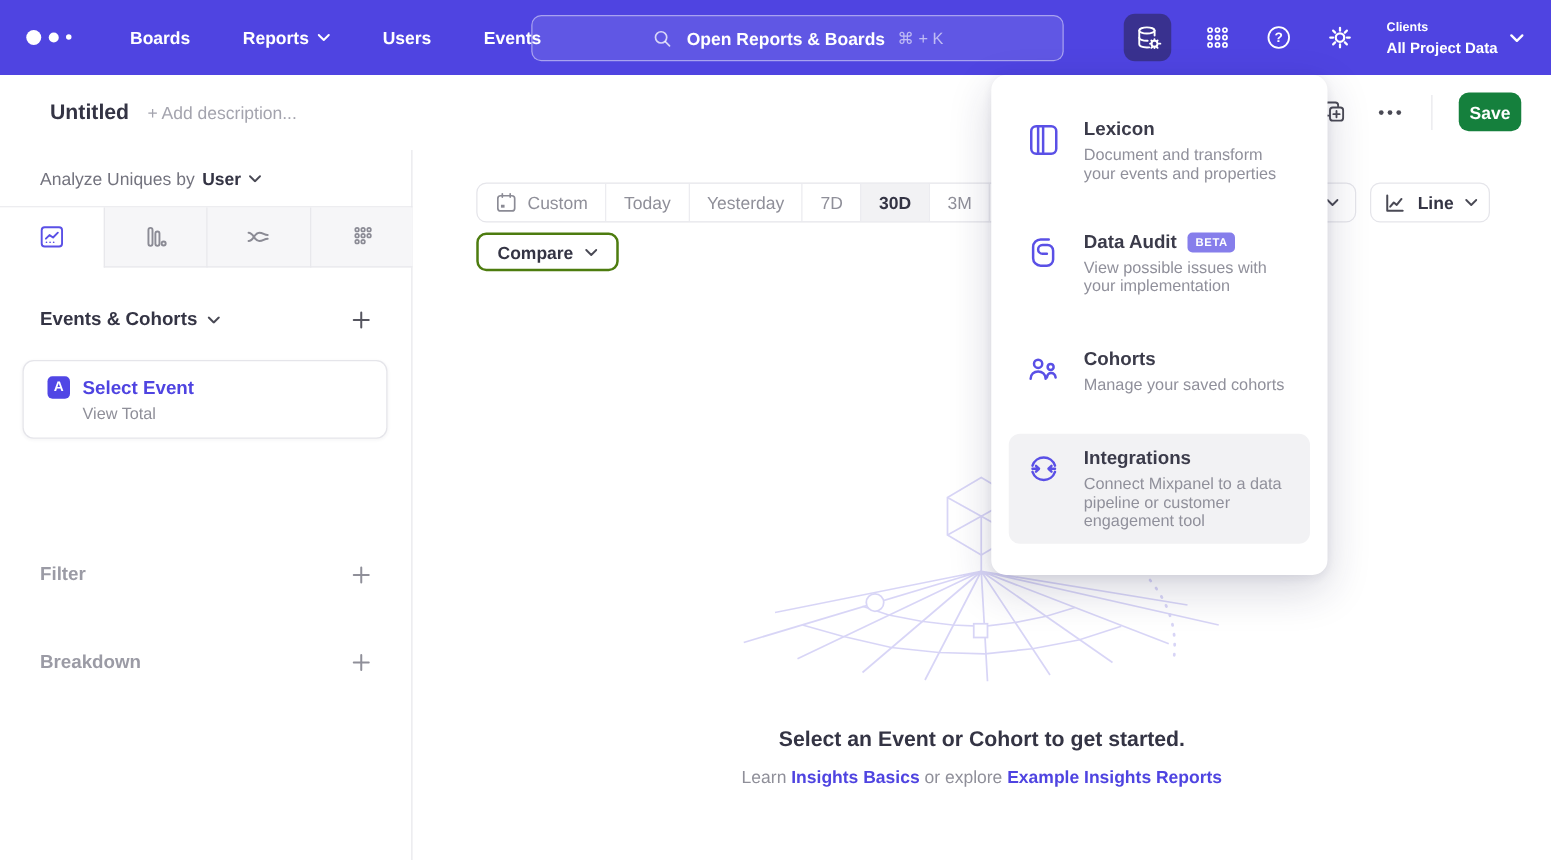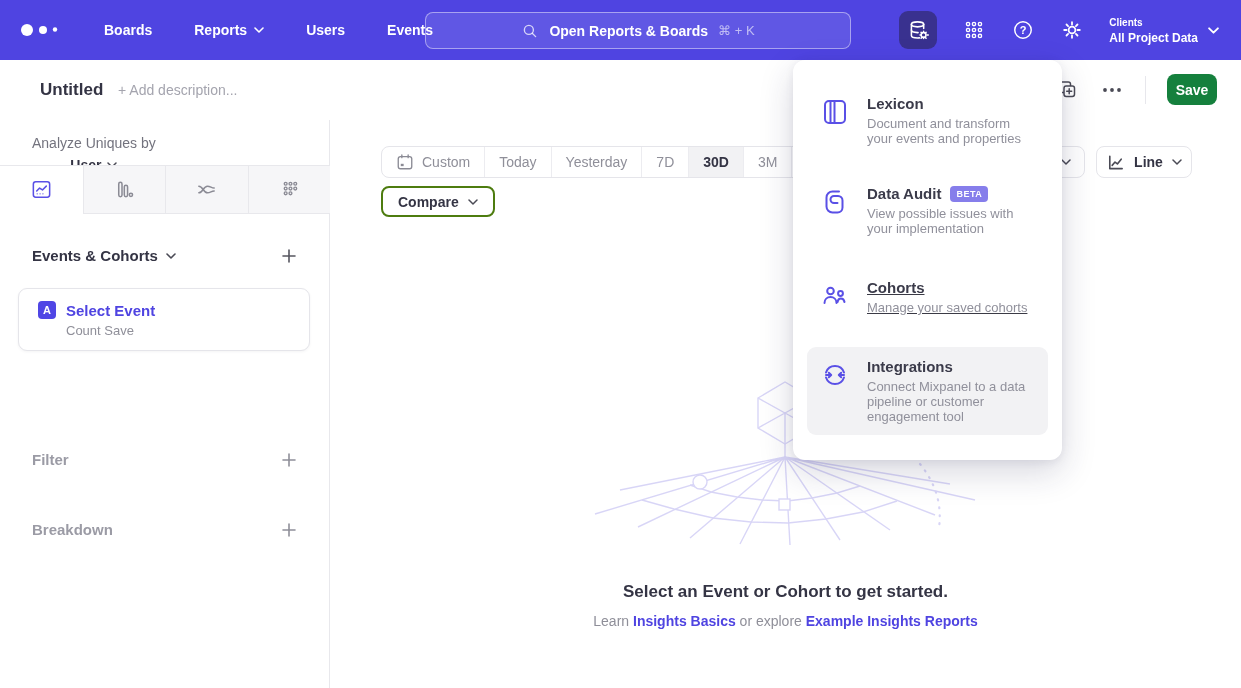--- a/index.html
+++ b/index.html
@@ -33,21 +33,21 @@
   .rh-title { position:absolute; left:40px; top:20px; font-size:17px; font-weight:700; color:#343444; }
   .rh-desc { position:absolute; left:118px; top:22px; font-size:14px; color:#a4a4ae; cursor:text; }
   .rh-right { position:absolute; right:24px; top:14px; display:flex; align-items:center; gap:21px; }
   .rh-divider { width:1px; height:28px; background:#e7e7ec; }
   .save-btn { width:50px; height:31px; background:#15803d; color:#fff; font-size:14px; font-weight:600;
     border:none; border-radius:8px; cursor:pointer; font-family:inherit; }
 
   
   .sidebar { position:absolute; left:0; top:120px; width:330px; height:568px;
     border-right:1px solid #e8e8ec; background:#fff; }
-  .analyze-row { position:absolute; left:32px; top:15px; display:flex; align-items:center; gap:6px; font-size:14px;flex-direction:column; }
+  .analyze-row { position:absolute; left:32px; top:15px; display:flex; align-items:center; gap:6px; font-size:14px; }
   .analyze-label { color:#73737e; }
   .analyze-value { color:#343444; font-weight:600; display:flex; align-items:center; gap:6px; cursor:pointer; }
   .chart-tabs { position:absolute; left:0; top:45px; width:330px; height:48px;
     border-top:1px solid #e8e8ec; display:flex; }
   .chart-tab { width:82.5px; height:48px; display:flex; align-items:center; justify-content:center;
     background:#f6f6f8; border-bottom:1px solid #e8e8ec; border-left:1px solid #e8e8ec; cursor:pointer; }
   .chart-tab:first-child { border-left:none; }
   .chart-tab.active { background:#fff; border-bottom:1px solid transparent; }
   .side-section-head { position:absolute; left:32px; right:32px; display:flex; align-items:center; }
   .ev-title { font-size:15px; font-weight:700; color:#343444; display:flex; align-items:center; gap:8px; cursor:pointer; }
@@ -271,21 +271,21 @@
           <path d="M8 2v12M2 8h12" stroke="#55555f" stroke-width="1.6" stroke-linecap="round"></path>
         </svg>
     </span>
   </div>
 
   <div class="event-card">
     <div class="ec-row">
       <span class="ec-badge">A</span>
       <span class="ec-title">Select Event</span>
     </div>
-    <div class="ec-sub">Count Save</div>
+    <div class="ec-sub">View Total</div>
   </div>
 
   <div class="side-section-head" style="top:331px;">
     <span class="side-label">Filter</span>
     <span class="side-plus">
       <svg width="16" height="16" viewBox="0 0 16 16">
           <path d="M8 2v12M2 8h12" stroke="#8f8f99" stroke-width="1.6" stroke-linecap="round"></path>
         </svg>
     </span>
   </div>
@@ -397,21 +397,21 @@
     </svg>
     <div>
       <div class="mi-title-row">
         <span class="mi-title">Data Audit</span>
         <span class="mi-badge">BETA</span>
       </div>
       <div class="mi-desc">View possible issues with your implementation</div>
     </div>
   </div>
 
-  <div class="menu-item" style="top:208px;text-decoration:underline;">
+  <div class="menu-item" style="top:208px;">
     <svg class="mi-icon" viewBox="0 0 30 30" fill="none" stroke="#5a50e6" stroke-width="2" stroke-linecap="round">
       <circle cx="10.5" cy="10" r="3.3"></circle>
       <path d="M4.5 22c0-3.5 2.7-5.9 6-5.9s6 2.4 6 5.9"></path>
       <circle cx="20.5" cy="12.5" r="2.4"></circle>
       <path d="M17.5 21c.4-2.3 1.6-3.6 3.4-3.6 1.8 0 3.2 1.3 3.6 3.6"></path>
     </svg>
     <div>
       <div class="mi-title-row">
           <span class="mi-title">Cohorts</span>
         </div>

